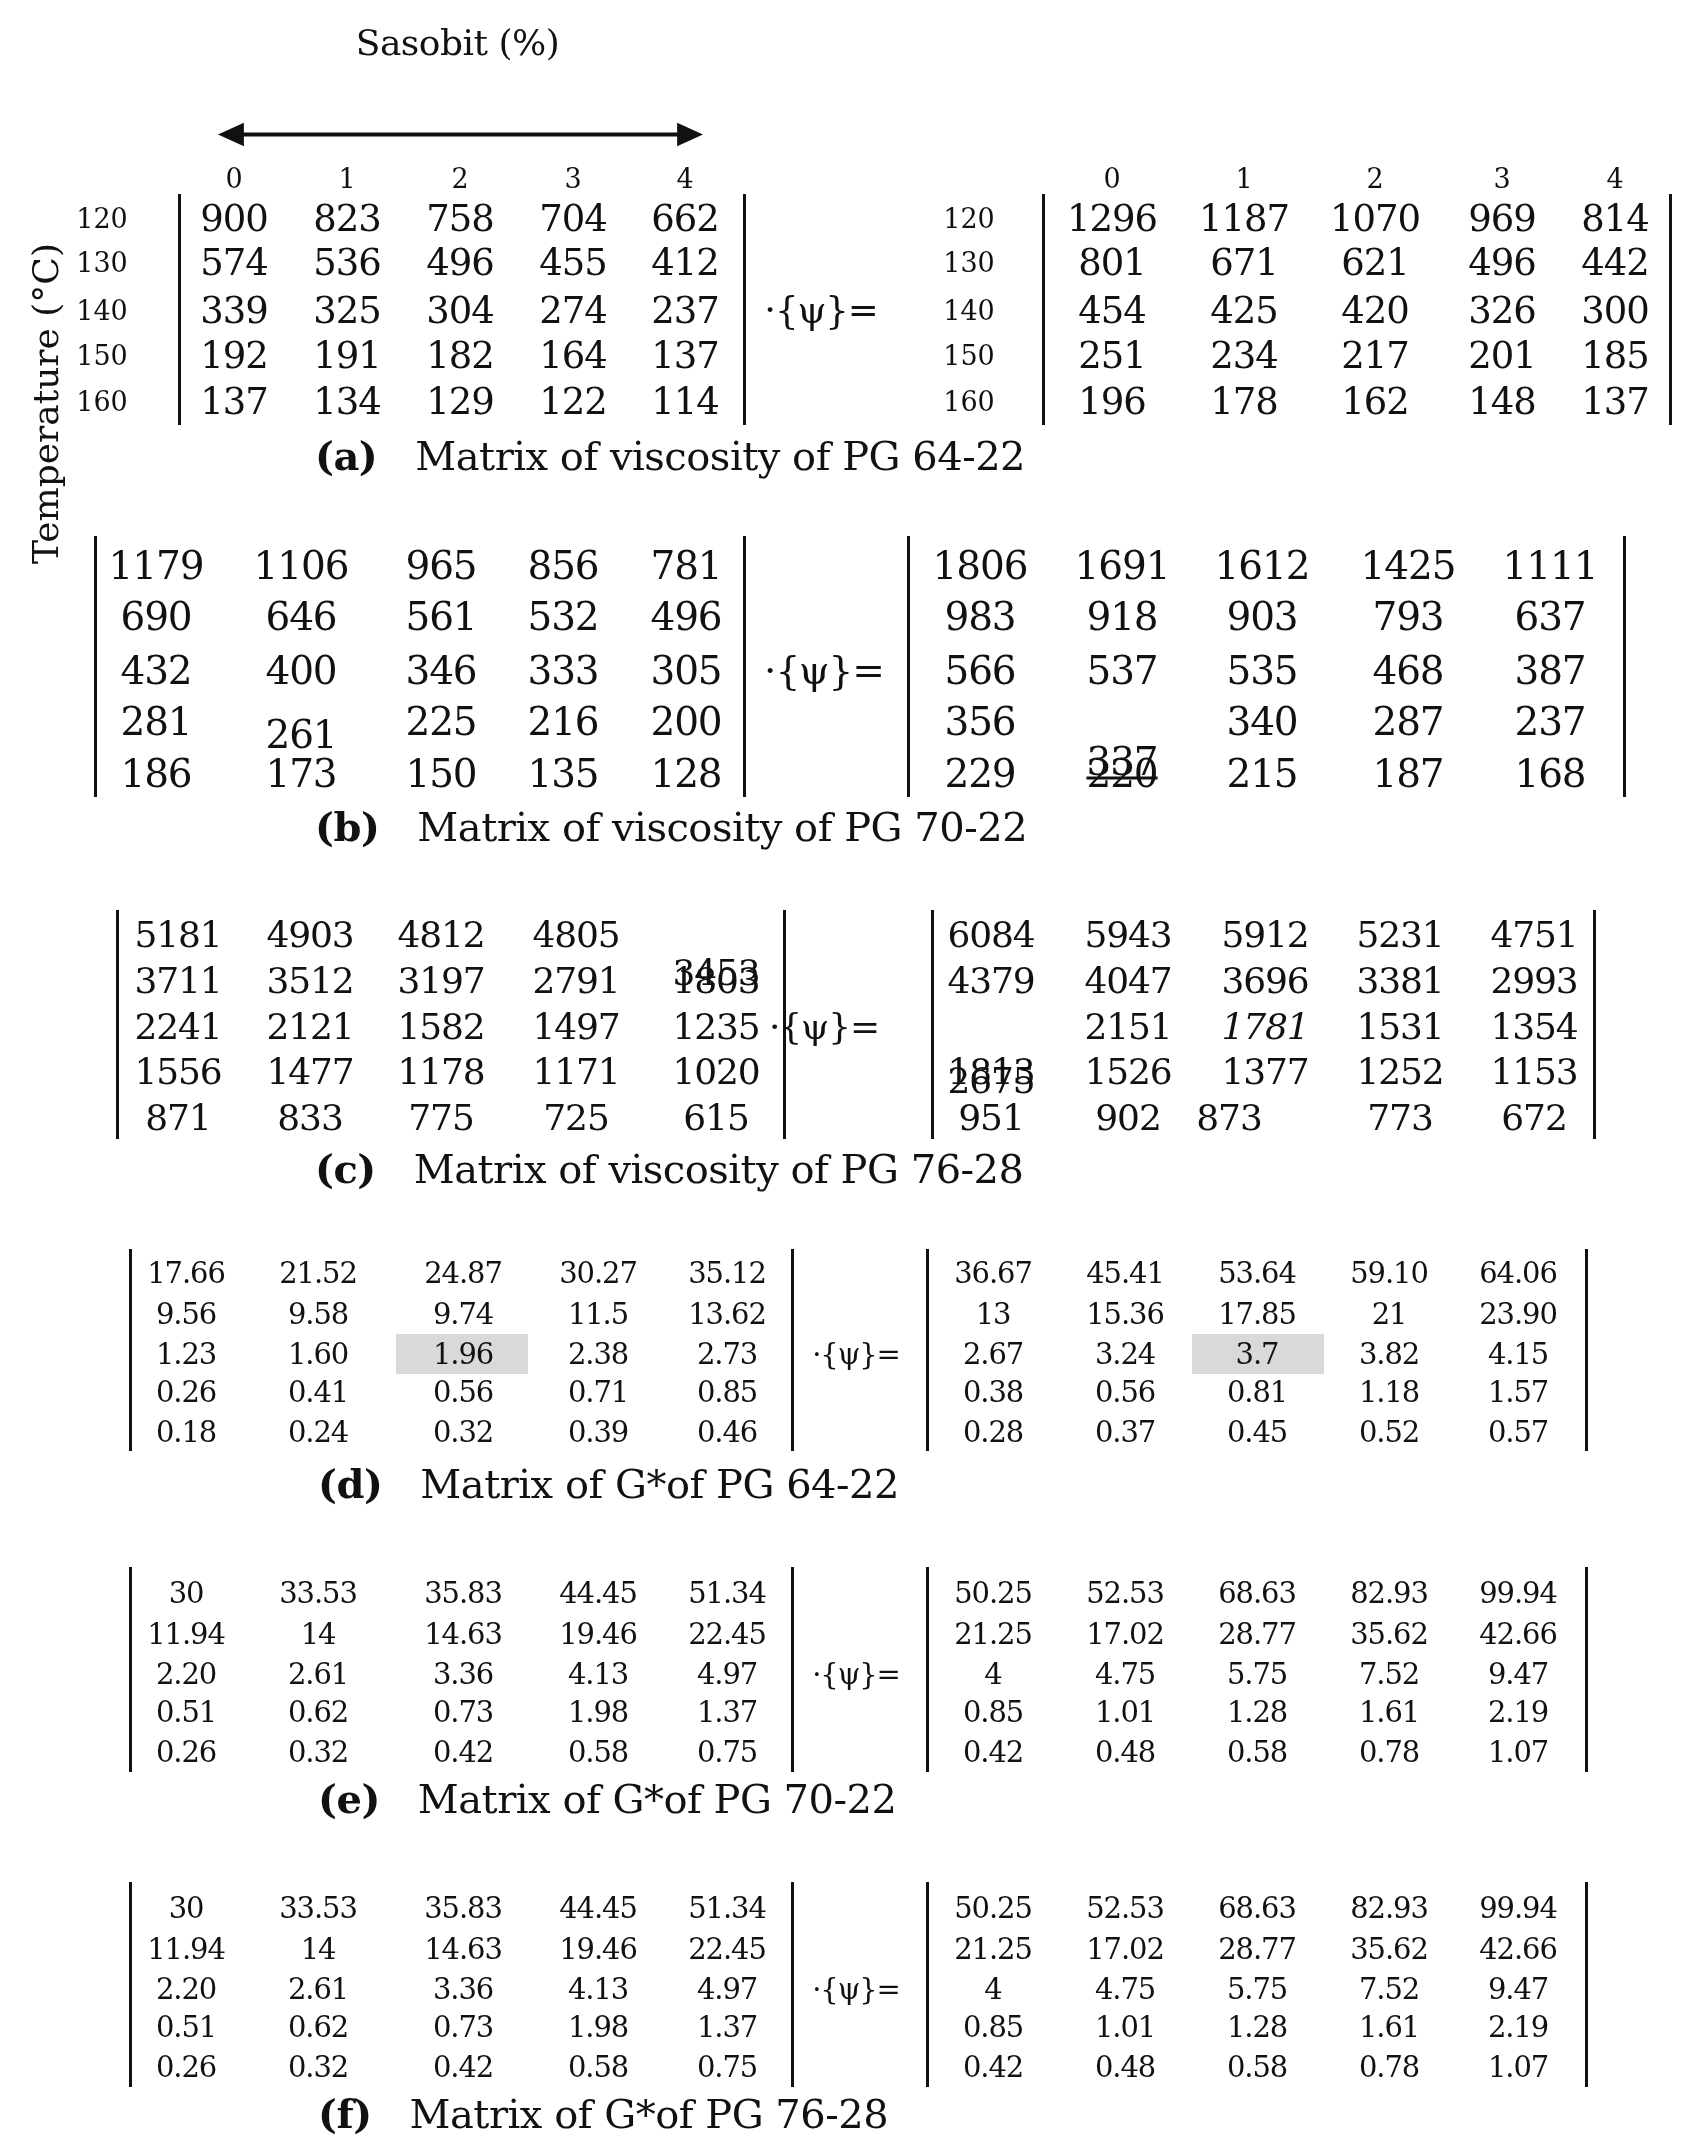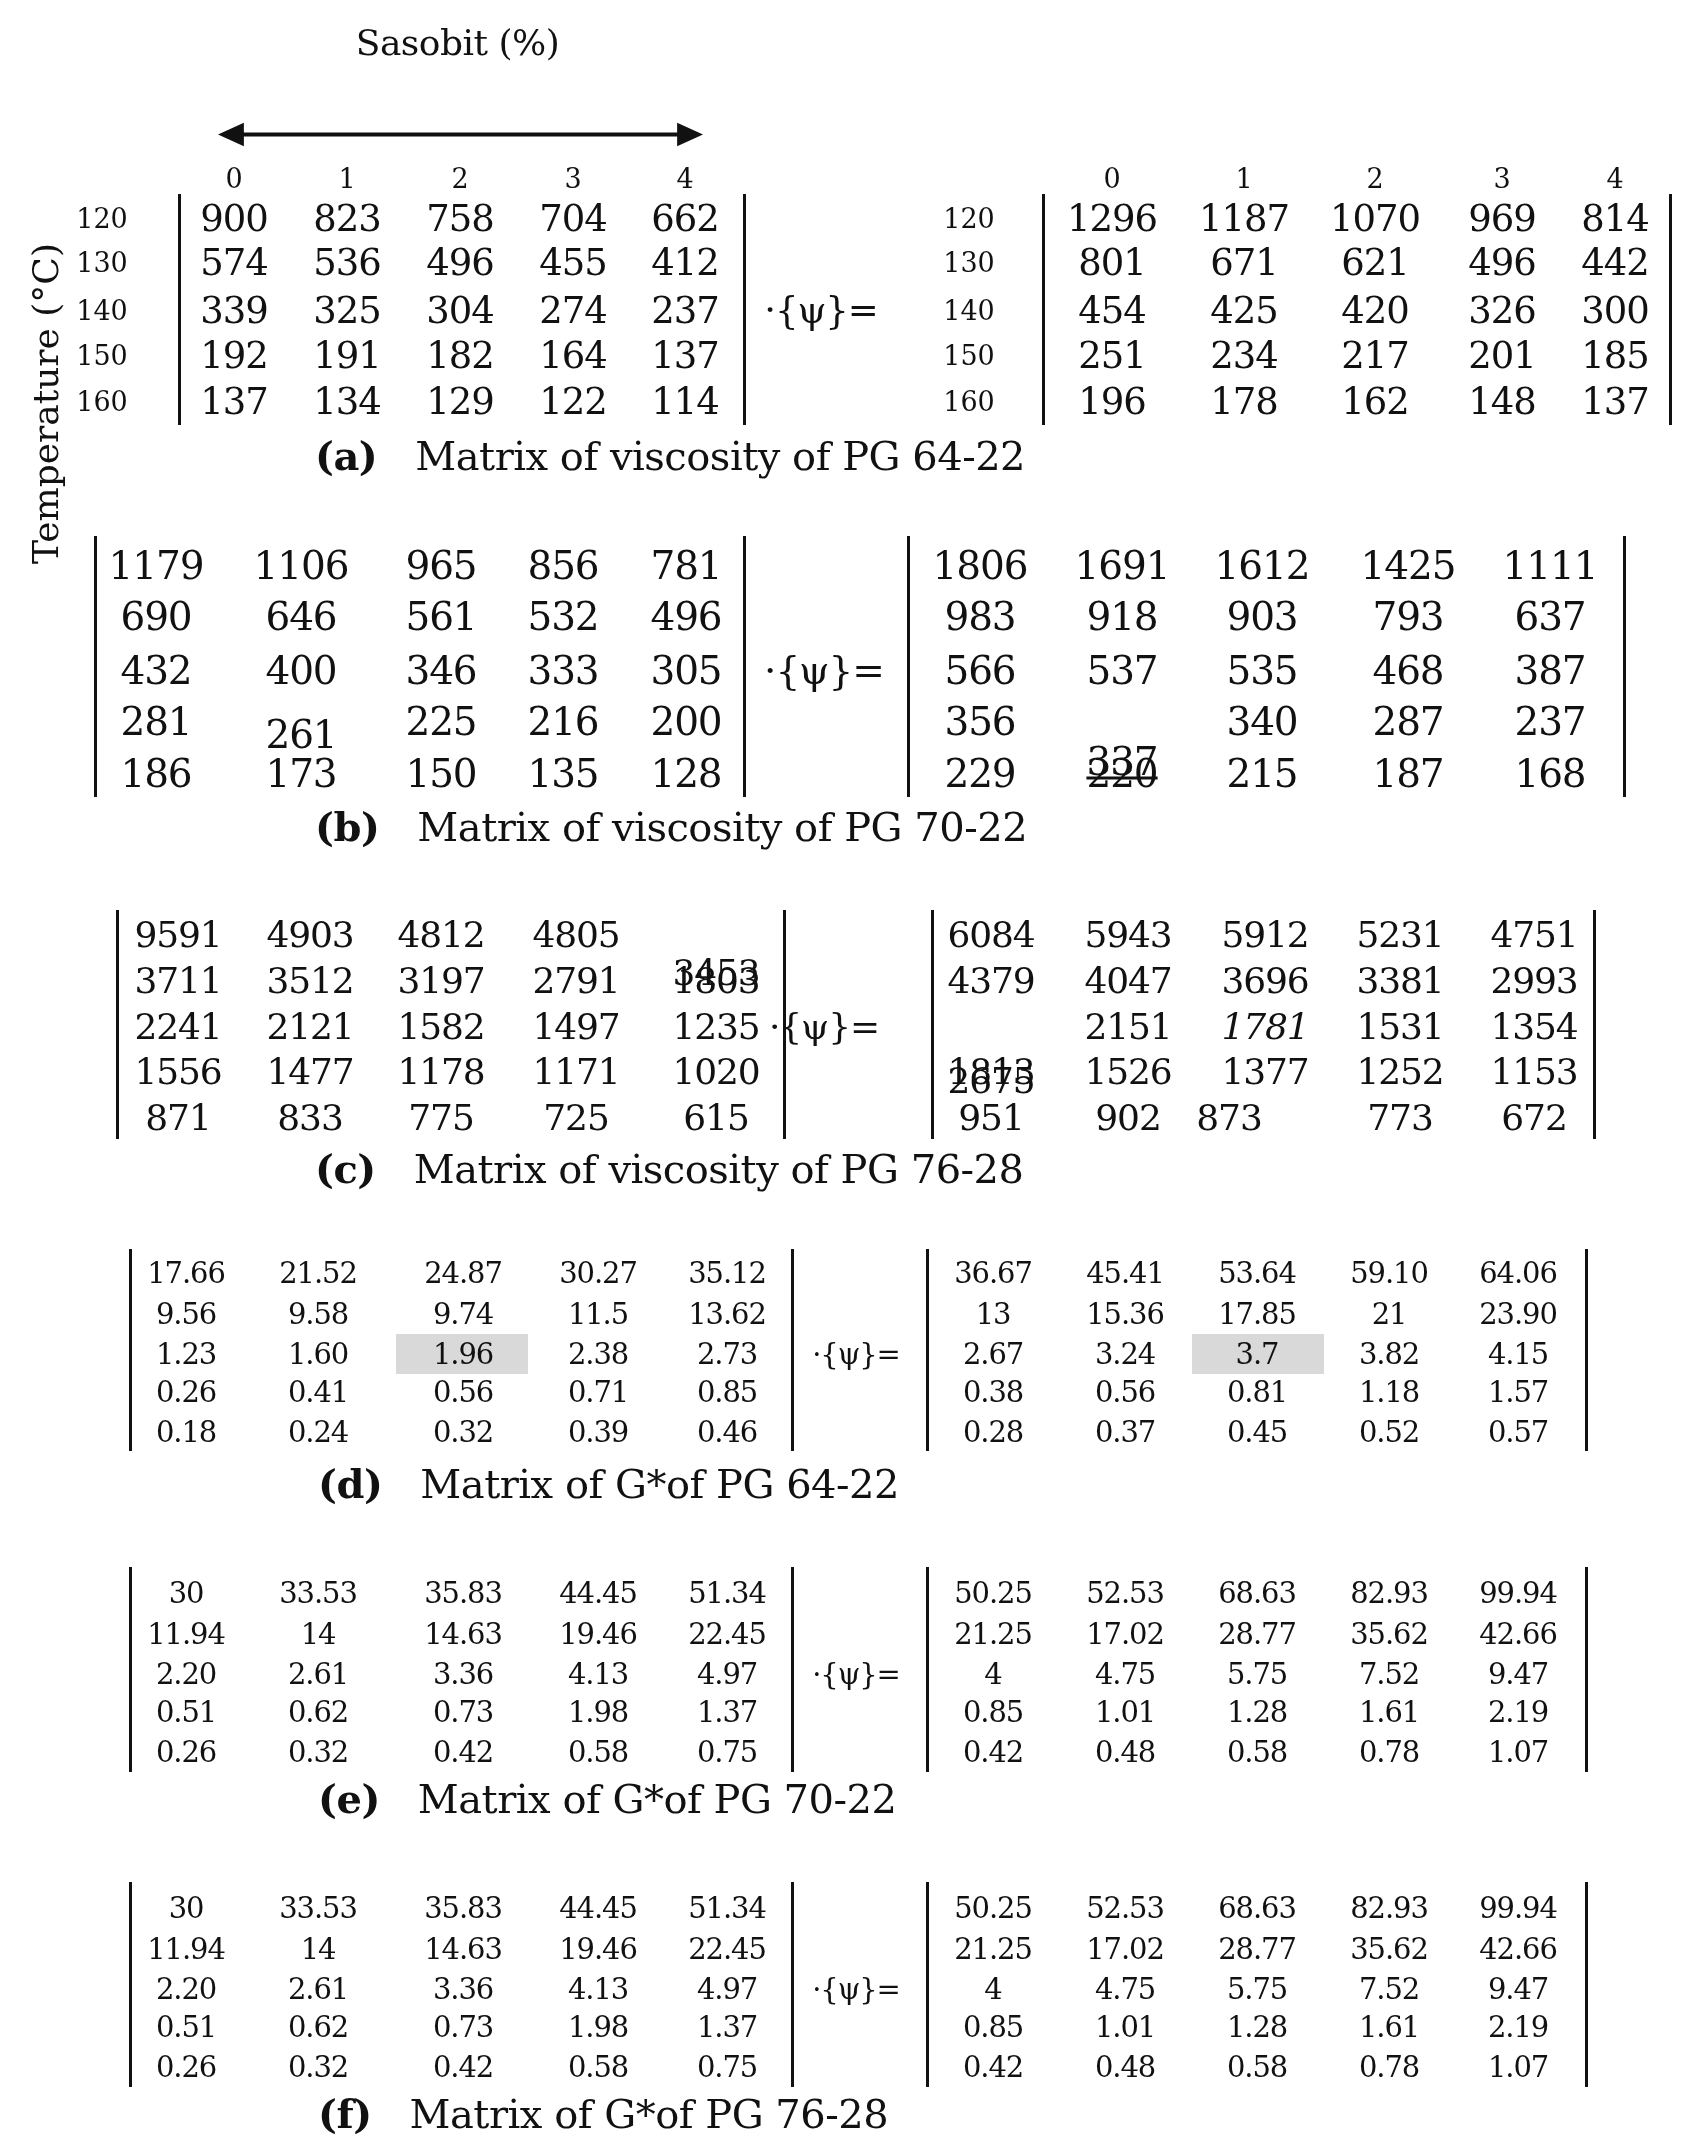--- a/index.html
+++ b/index.html
@@ -167,21 +167,21 @@
     <div class="cell v2" style="left: 1122px; top: 773px;">220</div>
     <div class="cell v2" style="left: 1262px; top: 773px;">215</div>
     <div class="cell v2" style="left: 1408px; top: 773px;">187</div>
     <div class="cell v2" style="left: 1550px; top: 773px;">168</div>
     <div class="psi v2" style="left: 824px; top: 670px;">·{ψ}=</div>
     <div class="caption cap" style="left: 315px; top: 826px;"><span class="tag">(b)</span><span>Matrix of viscosity of PG 70-22</span></div>
     <div class="bar" style="left: 116px; top: 910px; height: 229px;"></div>
     <div class="bar" style="left: 783px; top: 910px; height: 229px;"></div>
     <div class="bar" style="left: 931px; top: 910px; height: 229px;"></div>
     <div class="bar" style="left: 1593px; top: 910px; height: 229px;"></div>
-    <div class="cell v3" style="left: 178px; top: 934px;">9591</div>
+    <div class="cell v3" style="left: 178px; top: 934px;">5181</div>
     <div class="cell v3" style="left: 310px; top: 934px;">4903</div>
     <div class="cell v3" style="left: 441px; top: 934px;">4812</div>
     <div class="cell v3" style="left: 576px; top: 934px;">4805</div>
     <div class="cell v3" style="left: 716px; top: 934px; margin-top: 38px;">3453</div>
     <div class="cell v3" style="left: 991px; top: 934px;">6084</div>
     <div class="cell v3" style="left: 1128px; top: 934px;">5943</div>
     <div class="cell v3" style="left: 1265px; top: 934px;">5912</div>
     <div class="cell v3" style="left: 1400px; top: 934px;">5231</div>
     <div class="cell v3" style="left: 1534px; top: 934px;">4751</div>
     <div class="cell v3" style="left: 178px; top: 980px;">3711</div>

